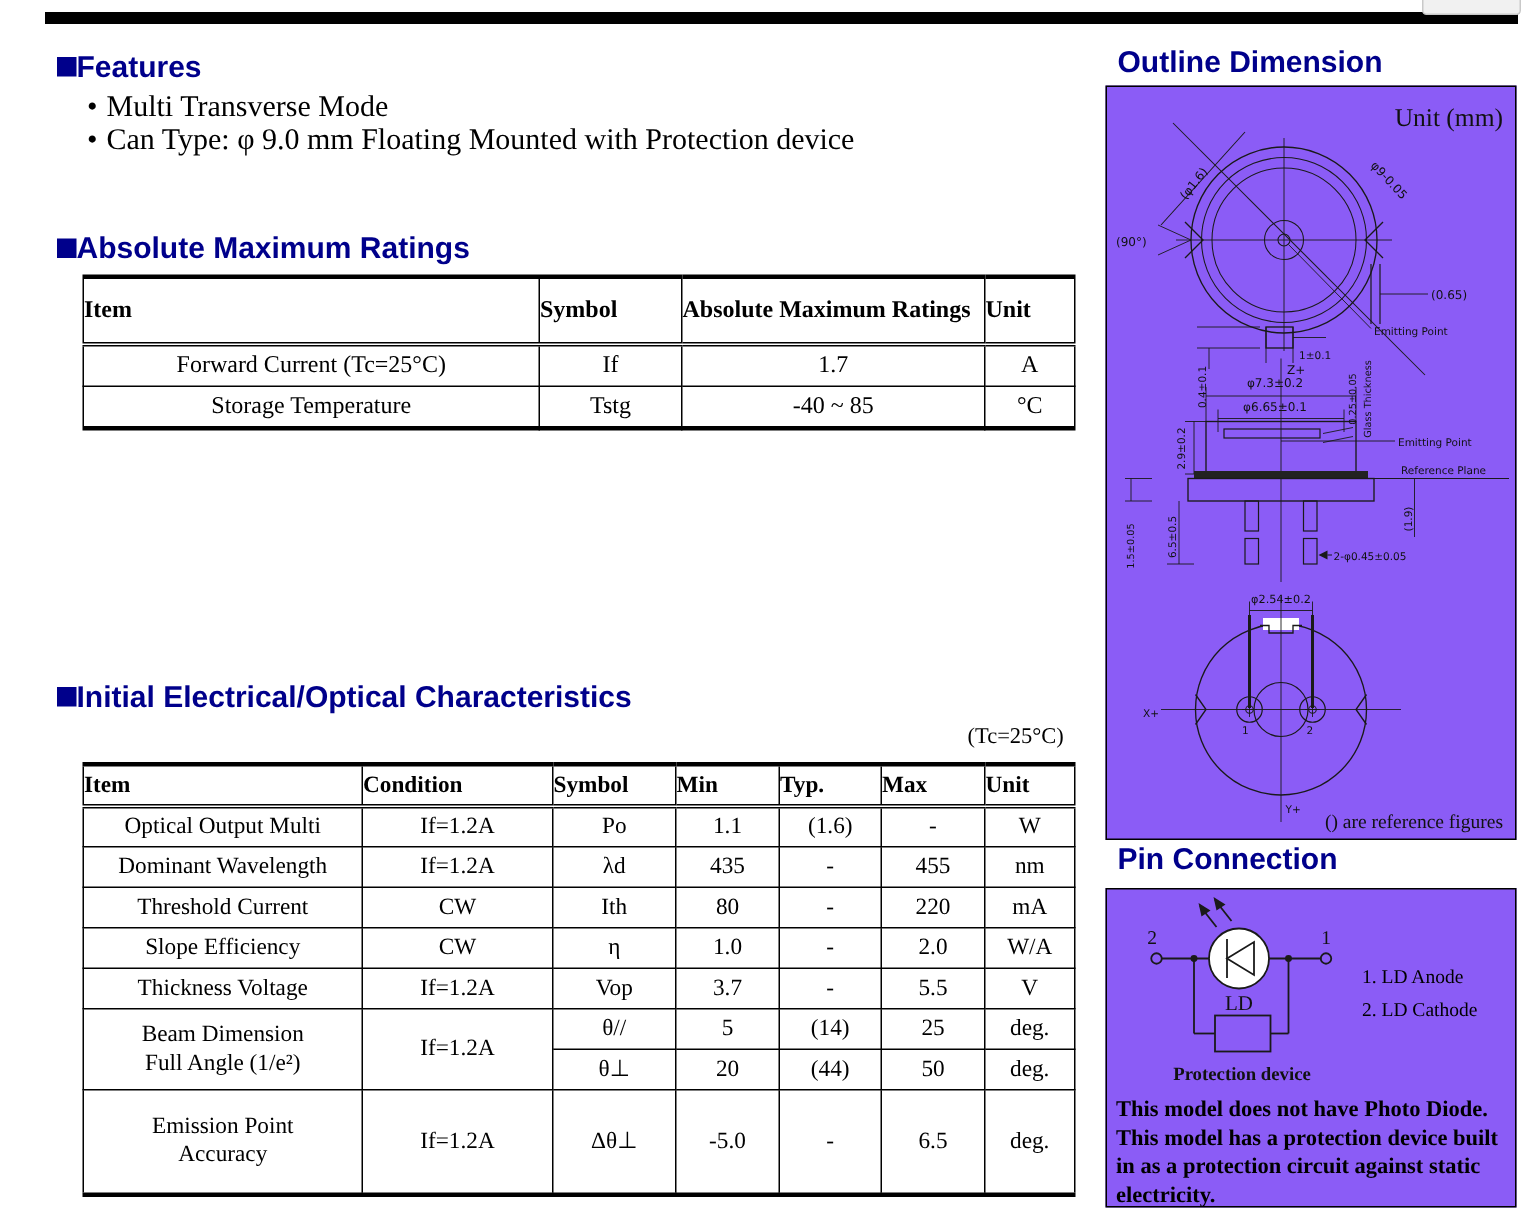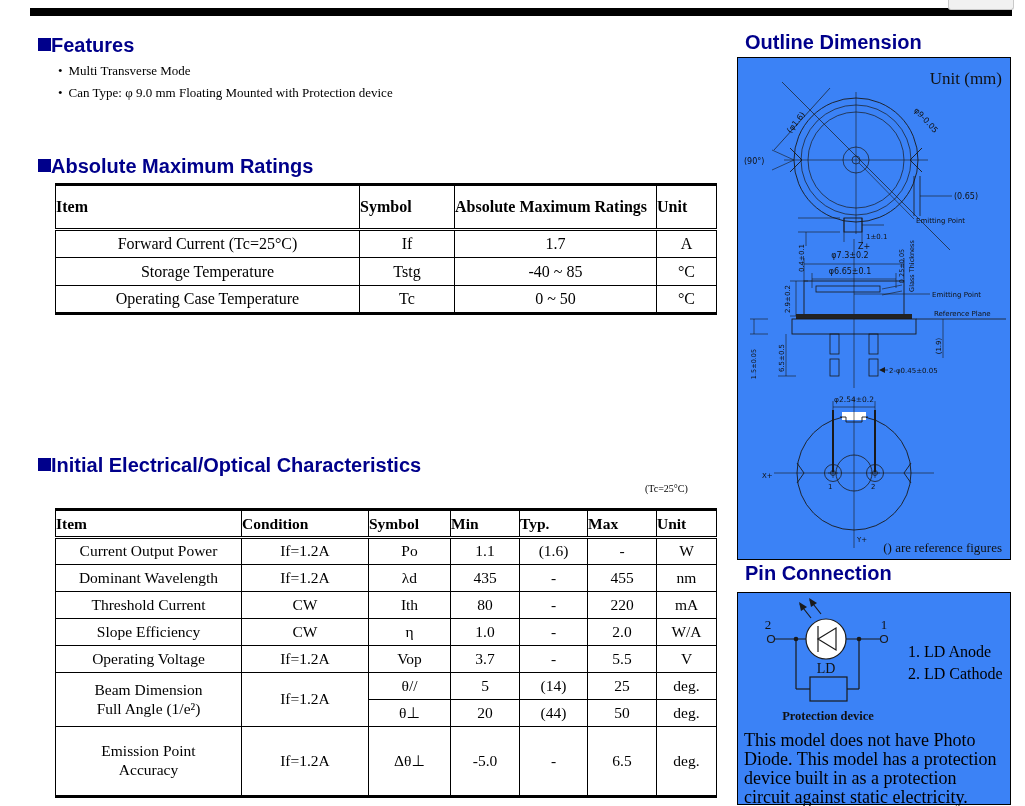--- a/index.html
+++ b/index.html
@@ -6,33 +6,33 @@
   body{width:1025px;height:806px;position:relative;background:#fff;color:#000;
        font-family:"Liberation Serif",serif;overflow:hidden}
   .abs{position:absolute}
   .topbar{left:30px;top:8px;width:982px;height:8px;background:#000}
   .corner-widget{left:948px;top:0;width:64px;height:9px;background:#f1f1f1;
                  border:1px solid #c9c9c9;border-top:none;border-radius:0 0 3px 3px}
   .sec-title{display:flex;align-items:flex-start;font-family:"Liberation Sans",sans-serif;
              font-weight:bold;font-size:20px;color:#00008b;line-height:1.1;white-space:nowrap}
   .sec-sq{width:13px;height:13px;background:#00008b;margin-top:4px;flex:none}
   .rtitle{font-family:"Liberation Sans",sans-serif;font-weight:bold;font-size:20px;color:#00008b;white-space:nowrap}
-  .bline{font-size:13px;line-height:22px;white-space:nowrap}
+  .bline{font-size:20px;line-height:22px;white-space:nowrap}
   .bline .bdot{margin-right:6px}
   table{border-collapse:collapse;table-layout:fixed}
   .dtable{border-top:3px solid #000;border-bottom:3px solid #000}
   .dtable th{border:1px solid #000;border-top:3px solid #000;border-bottom:3px double #000;
              font-weight:bold;text-align:left;line-height:1.25;padding:0}
   .dtable td{border:1px solid #000;text-align:center;padding:0;line-height:1.2}
   .t1 th,.t1 td{font-size:16px}
   .t2 th,.t2 td{font-size:15.5px}
-  .note-tc{font-size:10px}
-  .panel{border:1px solid #000;background:#3b82f6}
-  .pin-label{font-size:16px;white-space:nowrap}
-  .pin-note{font-size:18px;font-weight:normal;line-height:19px}
+  .note-tc{font-size:15px}
+  .panel{border:1px solid #000;background:#8b5cf6}
+  .pin-label{font-size:13px;white-space:nowrap}
+  .pin-note{font-size:15px;font-weight:bold;line-height:19px}
   svg text{fill:#111;font-family:"DejaVu Sans",sans-serif}
   svg .ser{font-family:"Liberation Serif",serif}
   svg line,svg circle.o,svg rect.o,svg path.o,svg polyline{stroke:#1a1a1a;fill:none}
 </style>
 </head>
 <body>
 
 <div class="abs topbar"></div>
 <div class="abs corner-widget"></div>
 
@@ -70,26 +70,20 @@
   <tr style="height:28px">
     <td>Forward Current (Tc=25°C)</td>
     <td>If</td>
     <td>1.7</td>
     <td>A</td>
   </tr>
   <tr style="height:28px">
     <td>Storage Temperature</td>
     <td>Tstg</td>
     <td>-40 ~ 85</td>
-    <td>°C</td>
-  </tr>
-  <tr style="height:28px">
-    <td>Operating Case Temperature</td>
-    <td>Tc</td>
-    <td>0 ~ 50</td>
     <td>°C</td>
   </tr>
 </tbody>
   </table>
 
 <div class="abs sec-title" style="left:38px;top:454px">
   <span class="sec-sq"></span>
   <span>Initial Electrical/Optical Characteristics</span>
 </div>
 <div class="abs note-tc" style="left:645px;top:483px">(Tc=25°C)</div>
@@ -108,21 +102,21 @@
       <tr style="height:28px">
     <th>Item</th>
     <th>Condition</th>
     <th>Symbol</th>
     <th>Min</th>
     <th>Typ.</th>
     <th>Max</th>
     <th>Unit</th>
   </tr>
   <tr style="height:27px">
-    <td>Current Output Power</td>
+    <td>Optical Output Multi</td>
     <td>If=1.2A</td>
     <td>Po</td>
     <td>1.1</td>
     <td>(1.6)</td>
     <td>-</td>
     <td>W</td>
   </tr>
   <tr style="height:27px">
     <td>Dominant Wavelength</td>
     <td>If=1.2A</td>
@@ -144,21 +138,21 @@
   <tr style="height:27px">
     <td>Slope Efficiency</td>
     <td>CW</td>
     <td>η</td>
     <td>1.0</td>
     <td>-</td>
     <td>2.0</td>
     <td>W/A</td>
   </tr>
   <tr style="height:27px">
-    <td>Operating Voltage</td>
+    <td>Thickness Voltage</td>
     <td>If=1.2A</td>
     <td>Vop</td>
     <td>3.7</td>
     <td>-</td>
     <td>5.5</td>
     <td>V</td>
   </tr>
   <tr style="height:27px">
     <td rowspan="2">
       <span>Beam Dimension</span><br>

